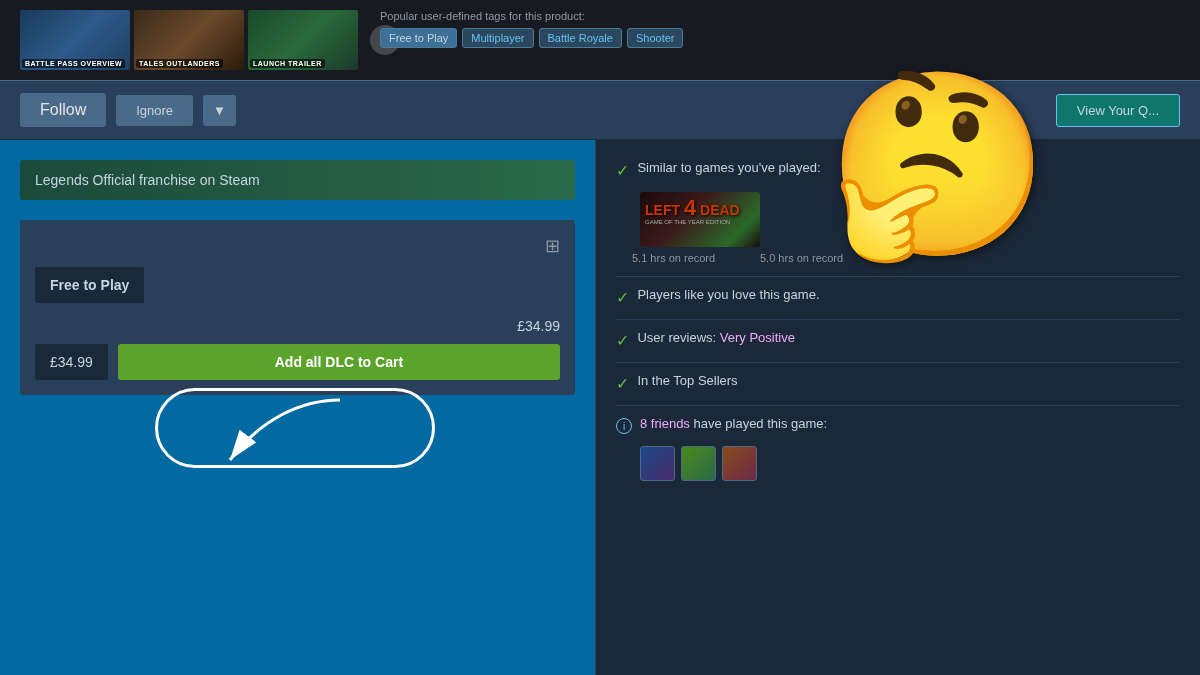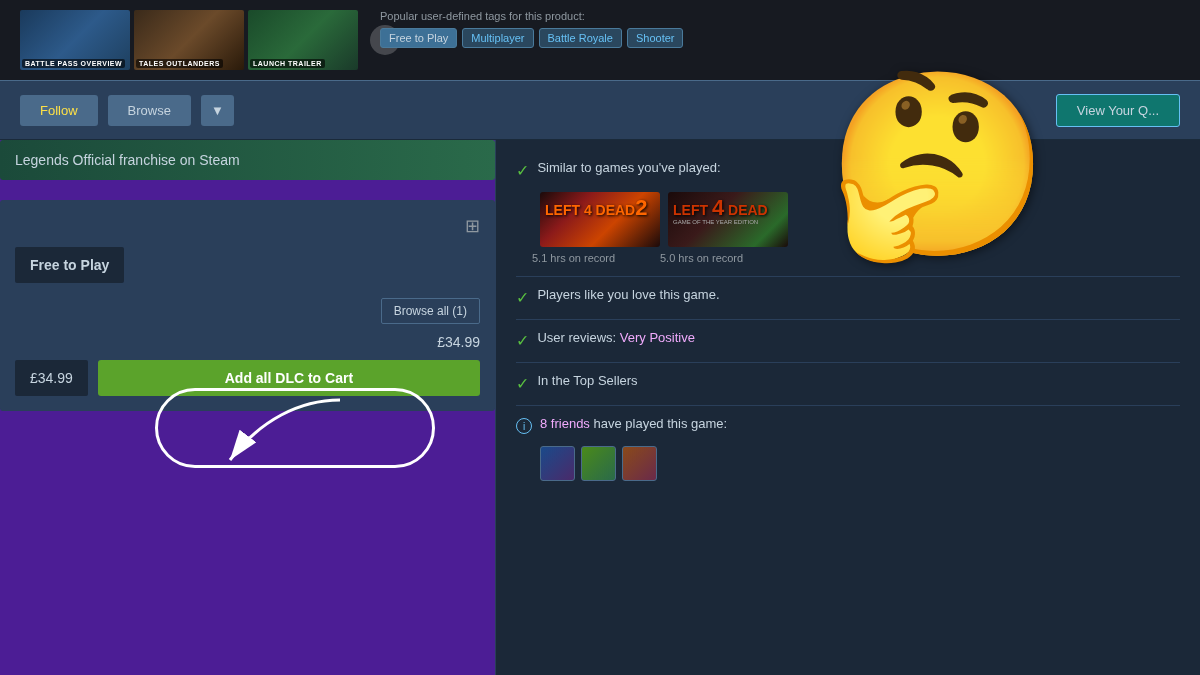--- a/index.html
+++ b/index.html
@@ -125,26 +125,26 @@
       display: flex;
       align-items: center;
       padding: 0 20px;
       gap: 10px;
       border-top: 1px solid #4a6a8a;
       border-bottom: 1px solid #1a2a3a;
     }
 
     .btn-follow {
       background: #4a6a8a;
-      color: #fde047;
+      color: #e5e5e5;
       border: none;
       padding: 8px 20px;
       border-radius: 3px;
       cursor: pointer;
-      font-size: 13px;
+      font-size: 16px;
     }
 
     .btn-ignore {
       background: #4a6a8a;
       color: #c6d4df;
       border: none;
       padding: 8px 20px;
       border-radius: 3px;
       cursor: pointer;
       font-size: 13px;
@@ -175,23 +175,24 @@
     
     .main-content {
       display: flex;
       width: 100%;
       height: calc(675px - 80px - 60px);
       background: #1b2838;
     }
 
     
     .left-panel {
-      width: 496px;
+      width: 596px;
       flex-shrink: 0;
-      background: #4c1d95;
+      padding: 20px;
+      background: #0369a1;
       border-right: 1px solid #2a3f5a;
     }
 
     .franchise-title {
       color: #c6d4df;
       font-size: 14px;
       margin-bottom: 20px;
       background: linear-gradient(to right, #1b4a3a, #2a6a4a);
       padding: 12px 15px;
       border-radius: 3px;
@@ -493,64 +494,56 @@
       <span class="tag-badge active">Free to Play</span>
       <span class="tag-badge">Multiplayer</span>
       <span class="tag-badge">Battle Royale</span>
       <span class="tag-badge">Shooter</span>
     </div>
   </div>
 </div>
 
 <div class="action-bar">
   <button class="btn-follow">Follow</button>
-  <button class="btn-ignore">Browse</button>
+  <button class="btn-ignore">Ignore</button>
   <button class="btn-dropdown">▼</button>
   <div class="spacer"></div>
   <button class="btn-view-your">View Your Q...</button>
 </div>
 
 <div class="main-content">
 
   <div class="left-panel">
     <div class="franchise-title">Legends Official franchise on Steam</div>
 
     <div class="purchase-area">
       <div class="windows-icon">⊞</div>
 
       <div class="purchase-row">
         <span class="free-to-play-label">Free to Play</span>
       </div>
 
-      <div class="browse-row">
-        <button class="btn-browse-all">Browse all (1)</button>
-      </div>
 
       <div class="price-row">£34.99</div>
 
       <div class="dlc-row">
         <span class="dlc-price">£34.99</span>
         <button class="btn-add-dlc">Add all DLC to Cart</button>
       </div>
     </div>
   </div>
 
   <div class="right-panel">
 
     <div class="check-item">
       <span class="check-icon">✓</span>
       <span class="check-text">Similar to games you've played:</span>
     </div>
 
     <div class="similar-games">
-      <div class="game-thumb l4d2-thumb">
-        <div style="padding: 5px;">
-          <div class="l4d2-text">LEFT 4 DEAD<span>2</span></div>
-        </div>
-      </div>
       <div class="game-thumb l4d1-thumb">
         <div style="padding: 5px;">
           <div class="l4d1-text">LEFT <span>4</span> DEAD</div>
           <div style="font-size:6px; color:#aaa;">GAME OF THE YEAR EDITION</div>
         </div>
       </div>
     </div>
 
     <div class="hrs-row">
       <span class="hrs-text">5.1 hrs on record</span>

